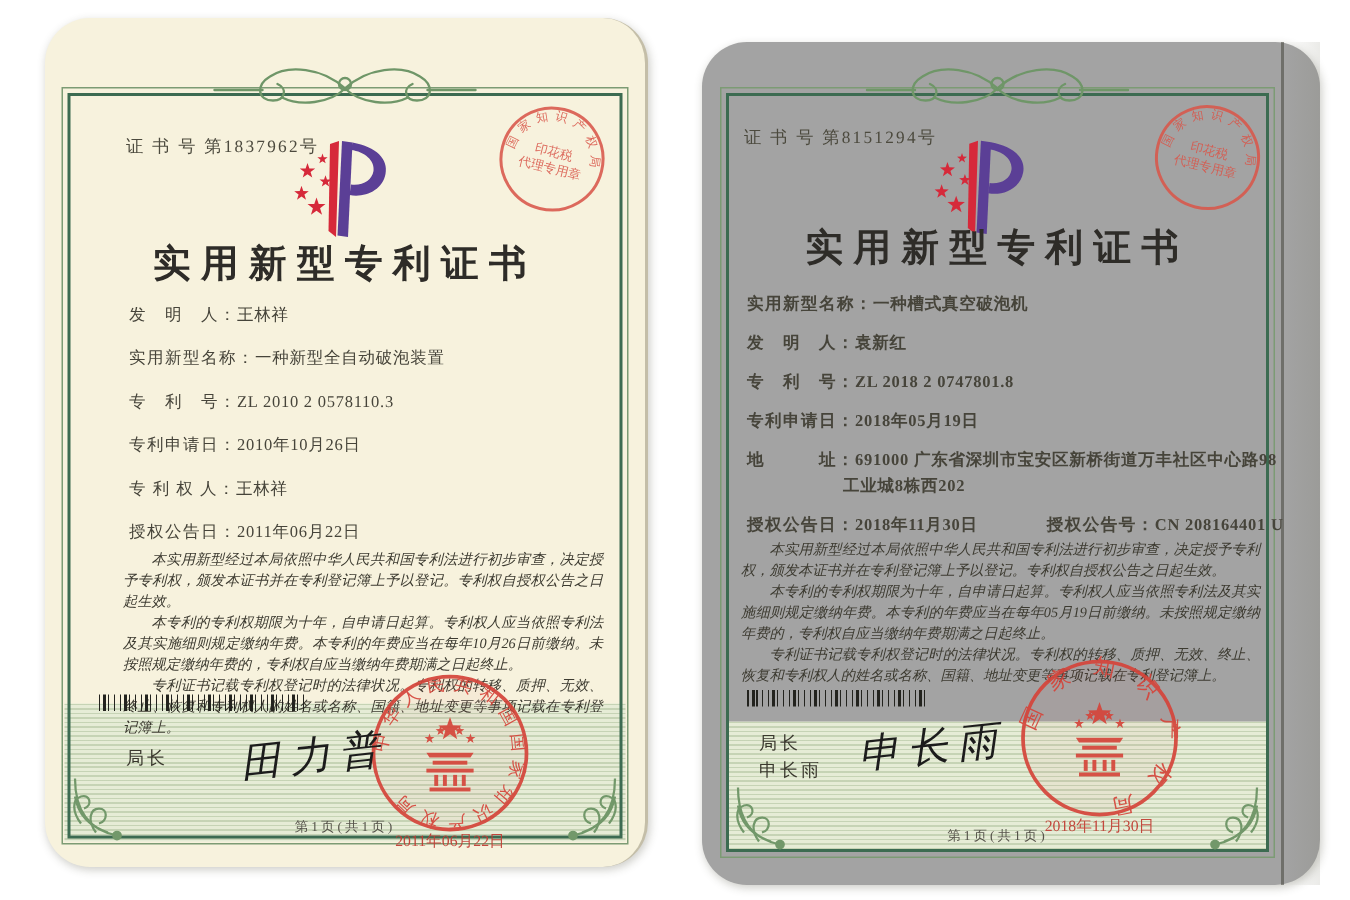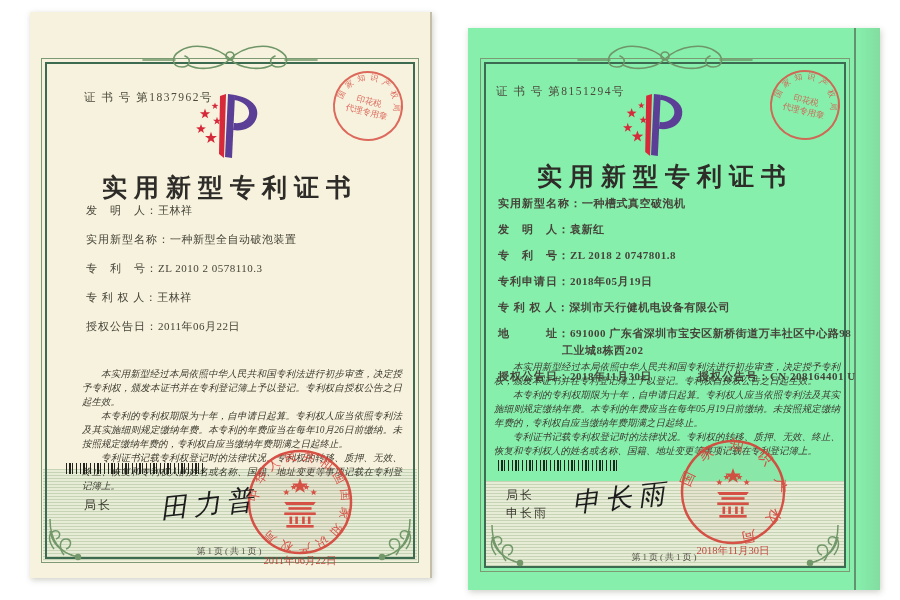--- a/index.html
+++ b/index.html
@@ -1,42 +1,42 @@
 <!DOCTYPE html>
 <html><head>
 <meta charset="utf-8">
 <style>
   html,body{margin:0;padding:0;}
   body{width:900px;height:600px;background:#ffffff;position:relative;overflow:hidden;
        font-family:"Liberation Serif","DejaVu Serif",serif;}
-  .paper{position:absolute;box-shadow:1px 2px 6px rgba(60,60,40,.25);}
+  .paper{position:absolute;box-shadow:1px 2px 6px rgba(60,60,40,.25);border-radius:30px;}
   .paper-left{left:30px;top:12px;width:400px;height:566px;background:#f7f2dd;
               border-right:2px solid rgba(100,95,70,.35);}
-  .paper-right{left:468px;top:28px;width:412px;height:562px;background:#86efac;}
+  .paper-right{left:468px;top:28px;width:412px;height:562px;background:#a3a3a3;}
   .frame-outer,.frame-inner{position:absolute;pointer-events:none;}
   .paper-left .frame-outer{top:46px;left:11px;right:11px;bottom:15px;border:1px solid #7c9b74;}
   .paper-left .frame-inner{top:50px;left:15px;right:15px;bottom:19px;border:2px solid #3c6b51;}
   .paper-right .frame-outer{top:30px;left:12px;right:30px;bottom:18px;border:1px solid #7c9b74;}
   .paper-right .frame-inner{top:34px;left:16px;right:34px;bottom:22px;border:2px solid #3c6b51;}
   .edge-line{position:absolute;top:0;bottom:0;right:24px;width:2px;background:#46463c;opacity:.55;}
   .edge-zone{position:absolute;top:0;bottom:0;right:0;width:24px;
              background:linear-gradient(90deg,rgba(110,110,90,0) 0%,rgba(110,110,90,.14) 100%);}
   .ornament{position:absolute;width:190px;height:36px;}
   .paper-left .ornament{top:29px;left:50%;transform:translateX(-50%);}
   .paper-right .ornament{top:13px;left:197px;transform:translateX(-50%);}
   .cert-no{position:absolute;font-size:11.5px;letter-spacing:1.5px;color:#4c4a3e;}
   .paper-left .cert-no{left:54px;top:78px;}
   .paper-right .cert-no{left:28px;top:56px;}
   .corner-stamp{position:absolute;width:76px;height:76px;opacity:.88;}
   .paper-left .corner-stamp{right:24px;top:56px;}
   .paper-right .corner-stamp{left:299px;top:39px;}
   .logo{position:absolute;}
   .paper-left .logo{left:163px;top:74px;width:66px;height:74px;}
   .paper-right .logo{left:152px;top:58px;width:64px;height:72px;}
-  .title{position:absolute;text-align:center;font-size:25px;font-weight:bold;color:#2e2c28;letter-spacing:7px;margin-top:12px;}
+  .title{position:absolute;text-align:center;font-size:25px;font-weight:bold;color:#2e2c28;letter-spacing:7px;}
   .paper-left .title{left:0;right:0;top:147px;}
   .paper-right .title{left:12px;right:30px;top:120px;}
   .fields{position:absolute;font-size:11px;color:#46443a;}
   .paper-left .fields{left:56px;right:28px;top:190px;}
   .paper-right .fields{left:30px;right:42px;top:168px;font-weight:bold;}
   .field-row{line-height:16px;margin-bottom:13px;white-space:nowrap;}
   .paper-right .field-row{line-height:15px;margin-bottom:11px;}
   .flabel{letter-spacing:1px;}
   .fvalue{letter-spacing:.5px;}
   .addr2{padding-left:64px;letter-spacing:.5px;}
@@ -152,20 +152,21 @@
   <svg class="logo" viewBox="0 0 66 74">
       <use href="#logo-mark"></use>
     </svg>
 
   <div class="title">实用新型专利证书</div>
 
   <div class="fields">
     <div class="field-row"><span class="flabel">发　明　人：</span><span class="fvalue">王林祥</span></div>
     <div class="field-row"><span class="flabel">实用新型名称：</span><span class="fvalue">一种新型全自动破泡装置</span></div>
     <div class="field-row"><span class="flabel">专　利　号：</span><span class="fvalue">ZL 2010 2 0578110.3</span></div>
+    <div class="field-row"><span class="flabel">专利申请日：</span><span class="fvalue">2010年10月26日</span></div>
     <div class="field-row"><span class="flabel">专 利 权 人：</span><span class="fvalue">王林祥</span></div>
     <div class="field-row"><span class="flabel">授权公告日：</span><span class="fvalue">2011年06月22日</span></div>
   </div>
 
   <div class="paras">
     <p>本实用新型经过本局依照中华人民共和国专利法进行初步审查，决定授予专利权，颁发本证书并在专利登记簿上予以登记。专利权自授权公告之日起生效。</p>
     <p>本专利的专利权期限为十年，自申请日起算。专利权人应当依照专利法及其实施细则规定缴纳年费。本专利的年费应当在每年10月26日前缴纳。未按照规定缴纳年费的，专利权自应当缴纳年费期满之日起终止。</p>
     <p>专利证书记载专利权登记时的法律状况。专利权的转移、质押、无效、终止、恢复和专利权人的姓名或名称、国籍、地址变更等事项记载在专利登记簿上。</p>
   </div>
 
@@ -219,21 +220,20 @@
       <use href="#logo-mark"></use>
     </svg>
 
   <div class="title">实用新型专利证书</div>
 
   <div class="fields">
     <div class="field-row"><span class="flabel">实用新型名称：</span><span class="fvalue">一种槽式真空破泡机</span></div>
     <div class="field-row"><span class="flabel">发　明　人：</span><span class="fvalue">袁新红</span></div>
     <div class="field-row"><span class="flabel">专　利　号：</span><span class="fvalue">ZL 2018 2 0747801.8</span></div>
     <div class="field-row"><span class="flabel">专利申请日：</span><span class="fvalue">2018年05月19日</span></div>
-    <div class="field-row"><span class="flabel">专 利 权 人：</span><span class="fvalue">深圳市天行健机电设备有限公司</span></div>
     <div class="field-row" style="margin-bottom:2px"><span class="flabel">地　　　址：</span><span class="fvalue">691000 广东省深圳市宝安区新桥街道万丰社区中心路98</span></div>
     <div class="field-row"><span class="addr2">工业城8栋西202</span></div>
     <div class="field-row"><span class="flabel">授权公告日：</span><span class="fvalue">2018年11月30日</span><span class="pair-gap"></span><span class="flabel">授权公告号：</span><span class="fvalue">CN 208164401 U</span></div>
   </div>
 
   <div class="paras">
     <p>本实用新型经过本局依照中华人民共和国专利法进行初步审查，决定授予专利权，颁发本证书并在专利登记簿上予以登记。专利权自授权公告之日起生效。</p>
     <p>本专利的专利权期限为十年，自申请日起算。专利权人应当依照专利法及其实施细则规定缴纳年费。本专利的年费应当在每年05月19日前缴纳。未按照规定缴纳年费的，专利权自应当缴纳年费期满之日起终止。</p>
     <p>专利证书记载专利权登记时的法律状况。专利权的转移、质押、无效、终止、恢复和专利权人的姓名或名称、国籍、地址变更等事项记载在专利登记簿上。</p>
   </div>

